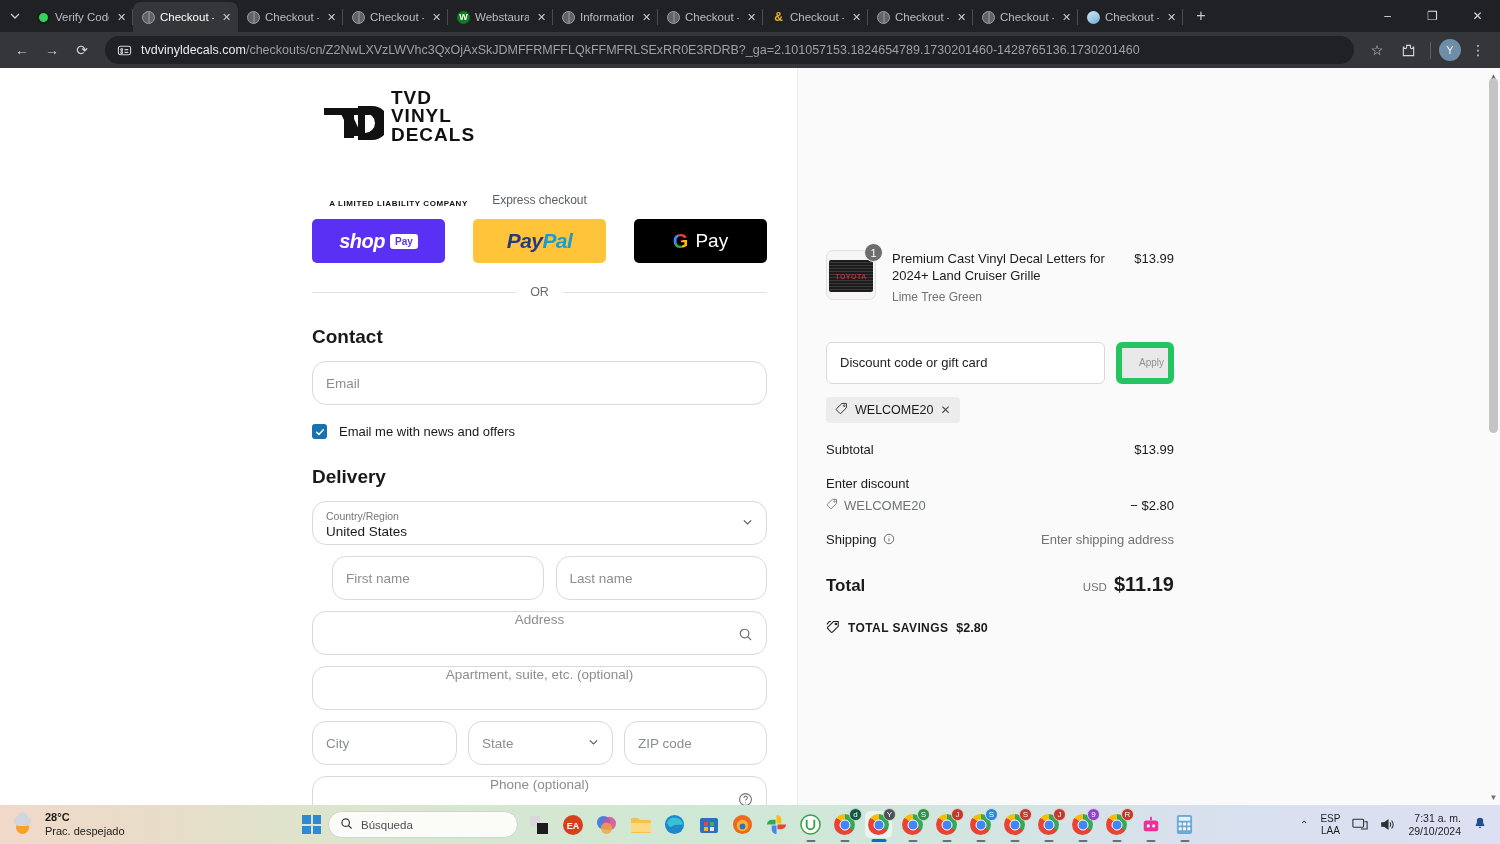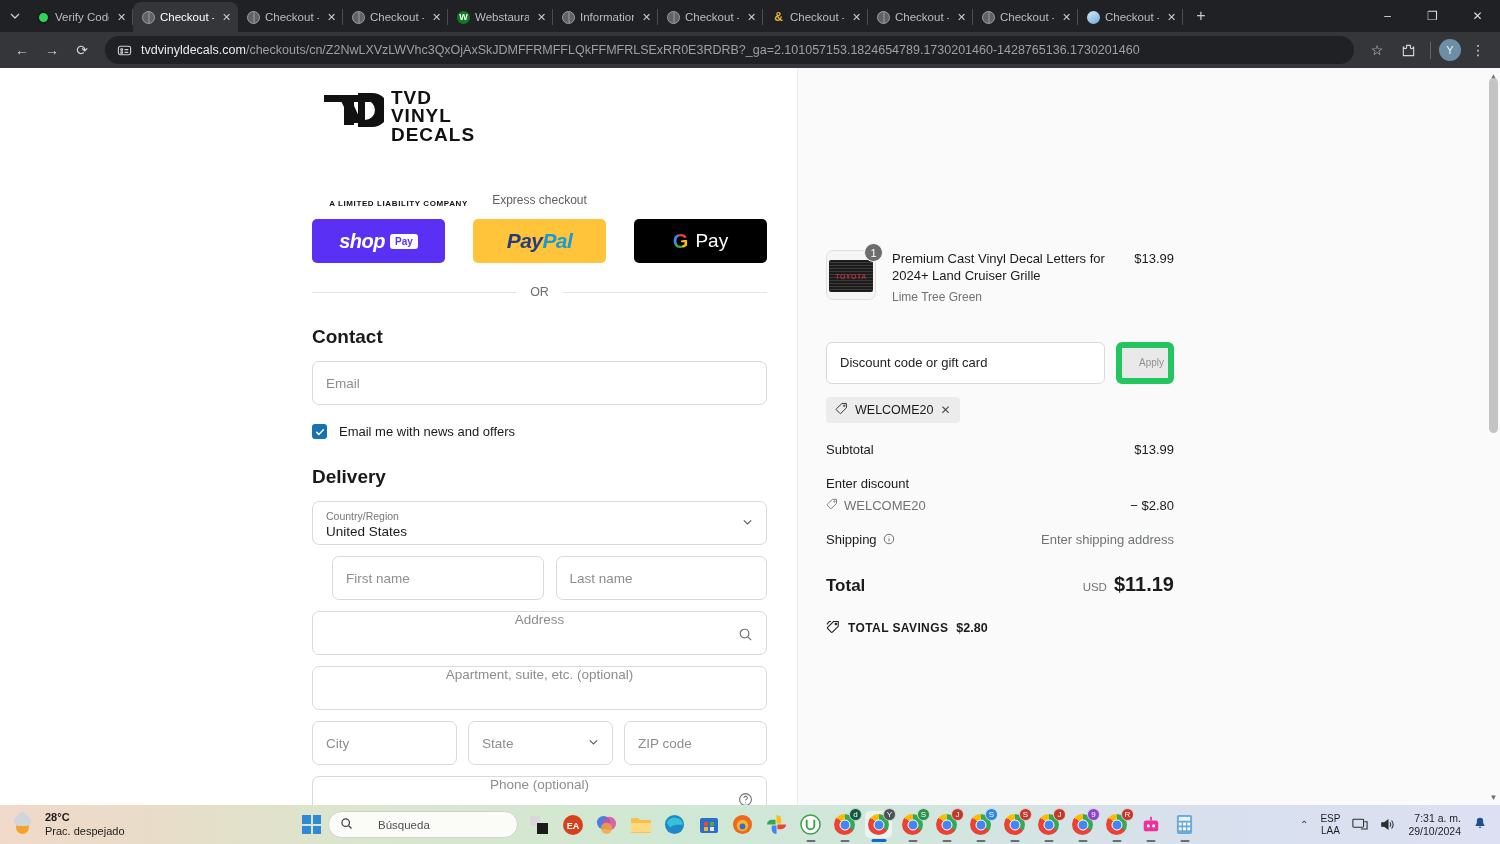--- a/index.html
+++ b/index.html
@@ -80,21 +80,21 @@
   
   .page { height: 737px; background: #ffffff; display: flex; position: relative; overflow: hidden; }
   .page-scroll-track { position: absolute; right: 0; top: 0; width: 13px; height: 100%; background: #fafafa; }
   .page-scroll-thumb { position: absolute; right: 2px; top: 10px; width: 9px; height: 355px;
                        background: #c4c4c4; border-radius: 5px; }
   .scroll-arrow { position: absolute; right: 1px; width: 11px; height: 12px; color: #6e6e6e;
                   font-size: 8px; display: flex; align-items: center; justify-content: center; }
 
   .left-col { width: 797px; background: #ffffff; position: relative; }
   .store-header { height: 97px; display: flex; align-items: center; justify-content: center; }
-  .logo { display: flex; align-items: flex-start; gap: 7px; }
+  .logo { display: flex; align-items: flex-end; gap: 7px; }
   .logo-text { display: flex; flex-direction: column; line-height: 0.97; }
   .logo-text .l1 { font-size: 19px; font-weight: bold; letter-spacing: 1px; color: #111; }
   .logo-sub { font-size: 8px; letter-spacing: 0.6px; font-weight: bold; color: #111;
               text-align: center; margin-top: 3px; }
 
   .cart-btn { position: absolute; right: 0; top: 34px; }
 
   .content { padding: 28px 30px 0 312px; }
   .express-label { text-align: center; font-size: 12px; color: #5c5f62; margin-bottom: 12px; }
   .express-row { display: flex; gap: 28px; }
@@ -115,21 +115,21 @@
     -webkit-background-clip: text; background-clip: text; color: transparent; }
   .gpay-txt { color: #fff; font-size: 19px; }
 
   .or-row { display: flex; align-items: center; gap: 14px; margin: 22px 0 0; }
   .or-line { flex: 1 1 auto; height: 1px; background: #e3e3e3; }
   .or-text { font-size: 12.5px; color: #6b6e70; }
 
   h2.sec { font-size: 19px; font-weight: bold; color: #1a1a1a; margin: 27px 0 13px; }
 
   .field {
-    height: 44px; border: 1px solid #d9d9d9; border-radius: 7px; background: #fff;
+    height: 44px; border: 1px solid #d9d9d9; border-radius: 14px; background: #fff;
     display: flex; align-items: center; padding: 0 13px; position: relative;
   }
   .field .ph { font-size: 13.5px; color: #8b8e90; }
   .field .fi { margin-left: auto; color: #6f7274; display: flex; align-items: center; }
   .field.stacked { flex-direction: column; align-items: flex-start; justify-content: center; padding-top: 4px; }
   .field.stacked .lbl { font-size: 10.5px; color: #74777a; line-height: 1.25; }
   .field.stacked .val { font-size: 13.5px; color: #1a1a1a; line-height: 1.3; }
   .caret { position: absolute; right: 13px; top: 50%; transform: translateY(-50%); color: #5c5f62; }
 
   .row-2 { display: flex; gap: 12px; margin-top: 11px; padding-left: 20px; }
@@ -218,21 +218,21 @@
   .wx-desc { font-size: 11px; color: #1c1c1c; }
 
   .tb-center { position: absolute; left: 50%; transform: translateX(-50%);
                display: flex; align-items: center; gap: 7px; }
   .win-logo { width: 19px; height: 19px; display: grid; grid-template-columns: 1fr 1fr;
               grid-template-rows: 1fr 1fr; gap: 2px; }
   .win-logo i { background: #2f8ad6; display: block; }
   .searchbox { width: 190px; height: 27px; background: #fbfbf8; border: 1px solid #cfd3d6;
                border-radius: 14px; display: flex; align-items: center; gap: 8px; padding: 0 11px; }
   .searchbox .sq { font-size: 13px; color: #3b3f42; }
-  .searchbox .st { font-size: 11.5px; color: #4c5053; margin-left: 17px; }
+  .searchbox .st { font-size: 11.5px; color: #4c5053; }
   .tb-apps { display: flex; align-items: center; gap: 7px; }
   .app { width: 27px; height: 27px; border-radius: 5px; position: relative;
          display: flex; align-items: center; justify-content: center; font-size: 11px; }
   .app.running::after { content: ""; position: absolute; bottom: -4px; left: 50%;
                         transform: translateX(-50%); width: 9px; height: 2px;
                         background: #6b6f73; border-radius: 2px; }
   .app.active { background: rgba(255,255,255,0.55); }
   .app.active::after { content: ""; position: absolute; bottom: -4px; left: 50%;
                        transform: translateX(-50%); width: 15px; height: 3px;
                        background: #1668c8; border-radius: 2px; }

